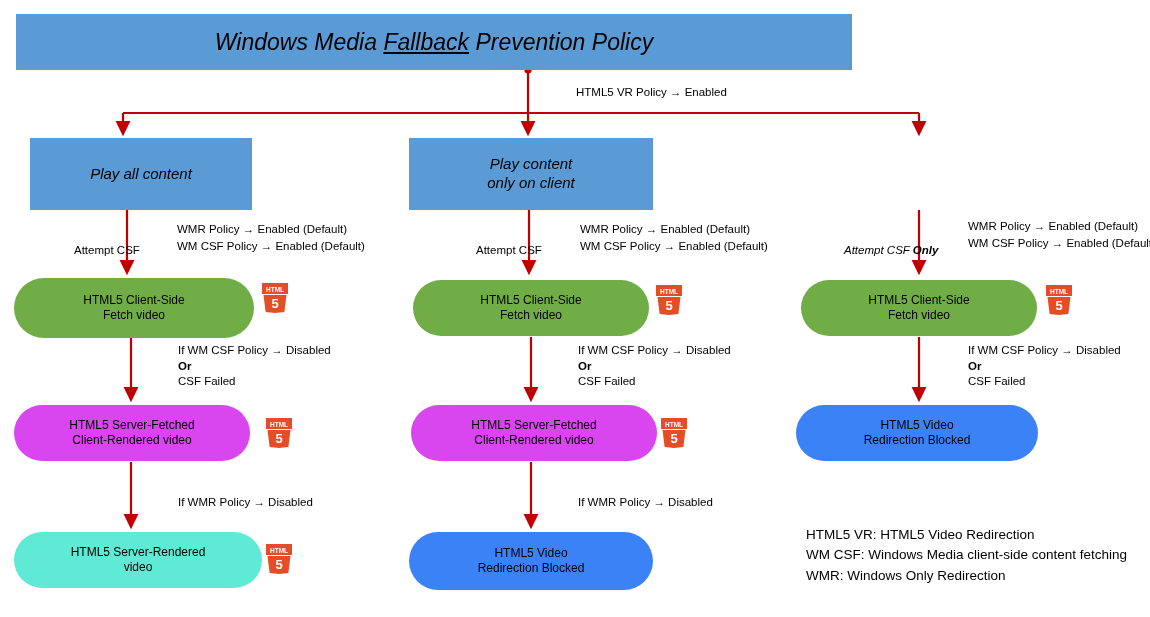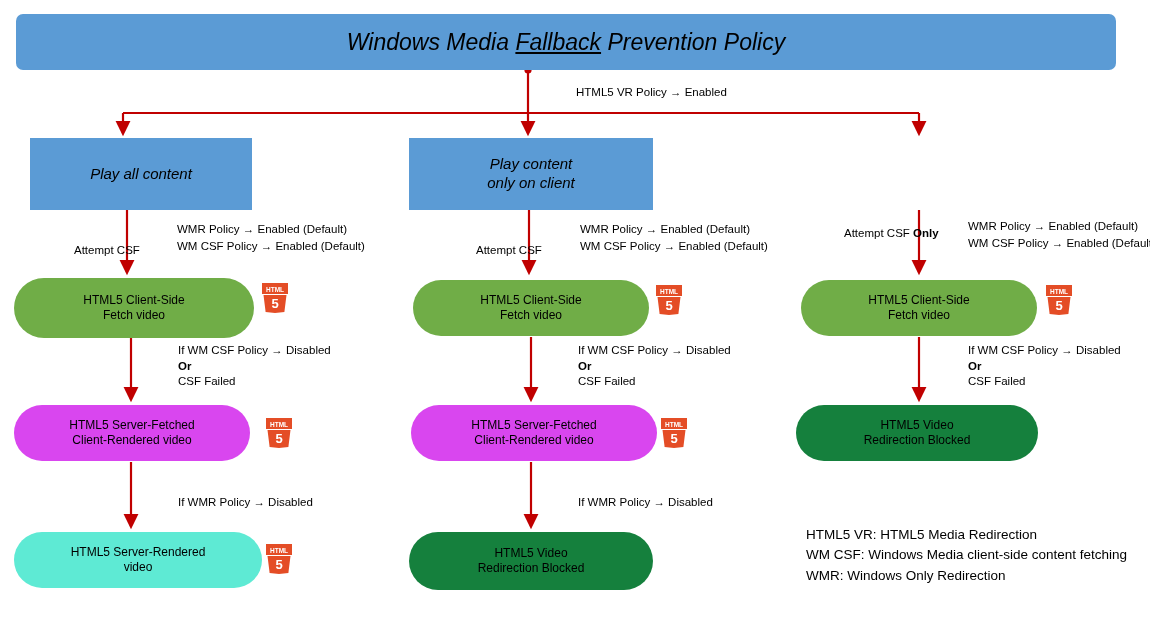--- a/index.html
+++ b/index.html
@@ -16,27 +16,26 @@
     height: 617px;
     background: #ffffff;
     overflow: hidden;
   }
   .abs { position: absolute; }
 
   
   .title-banner {
     left: 16px;
     top: 14px;
-    width: 1100px;
+    width: 836px;
     height: 56px;
     background: #5B9BD5;
     display: flex;
     align-items: center;
     justify-content: center;
-    border-radius: 7px;
   }
   .title-banner .t {
     font-style: italic;
     font-size: 23px;
     color: #000;
     white-space: nowrap;
   }
   .title-banner .t u { text-decoration: underline; }
 
   
@@ -63,21 +62,21 @@
     text-align: center;
     font-size: 12px;
     color: #000;
     line-height: 1.25;
     padding: 0 10px;
     box-sizing: border-box;
   }
   .pill.green  { background: #70AD47; }
   .pill.yellow { background: #d946ef; text-align: center; }
   .pill.orange { background: #5eead4; }
-  .pill.red    { background: #15803d; align-items: center; }
+  .pill.red    { background: #3b82f6; align-items: center; }
 
   
   .lbl {
     font-size: 11.5px;
     color: #000;
     white-space: nowrap;
     line-height: 1.35;
     margin-left: 38px;
   }
   .lbl.bold-or b { font-weight: bold; }
@@ -245,21 +244,21 @@
   </div>
 
   <div class="abs lbl" style="left:540px; top:495px;">If WMR Policy → Disabled</div>
 
   <div class="abs pill red" style="left:409px; top:532px; width:244px; height:58px;">
     <span style="white-space:pre-line;">HTML5 Video
 Redirection Blocked</span>
   </div>
 
 
-  <div class="abs lbl" style="left:806px; top:226px;">
+  <div class="abs lbl" style="left:806px; top:243px;font-style:italic;">
     Attempt CSF <b>Only</b>
   </div>
   <div class="abs lbl" style="left:930px; top:219px;">WMR Policy        → Enabled (Default)</div>
   <div class="abs lbl" style="left:930px; top:236px;">WM CSF Policy  → Enabled (Default)</div>
 
   <div class="abs pill green" style="left:801px; top:280px; width:236px; height:56px;">
     <span style="white-space:pre-line;">HTML5 Client-Side
 Fetch video</span>
   </div>
   <div class="html5-logo" style="left:1046px; top:285px;">
@@ -276,18 +275,18 @@
       <div><b>Or</b></div>
       <div>CSF Failed</div>
   </div>
 
   <div class="abs pill red" style="left:796px; top:405px; width:242px; height:56px;">
     <span style="white-space:pre-line;">HTML5 Video
 Redirection Blocked</span>
   </div>
 
   <div class="abs legend" style="left:806px; top:525px;">
-    <div>HTML5 VR: HTML5 Media Redirection</div>
+    <div>HTML5 VR: HTML5 Video Redirection</div>
     <div>WM CSF: Windows Media client-side content fetching</div>
     <div>WMR: Windows Only Redirection</div>
   </div>
 
 </div>
 
 </body></html>

